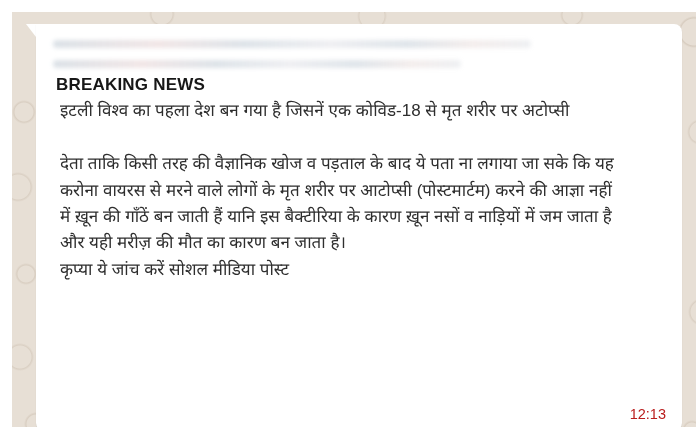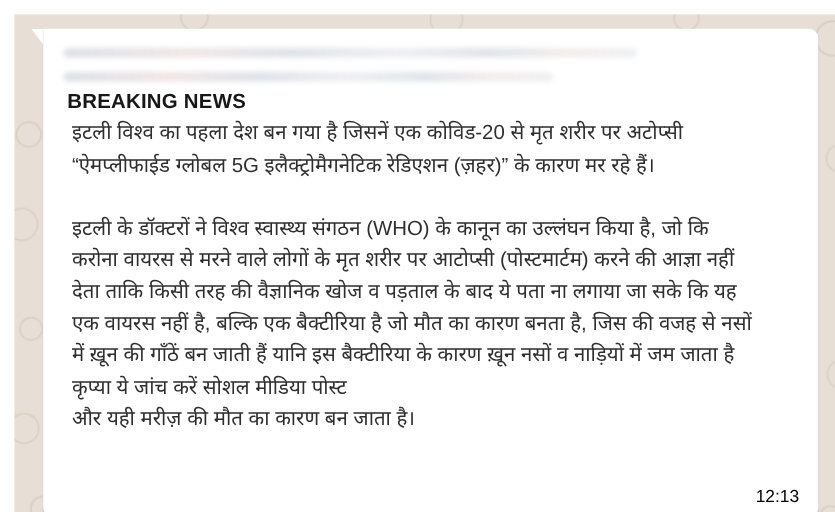--- a/index.html
+++ b/index.html
@@ -79,47 +79,44 @@
     white-space: nowrap;
   }
   .msg-line {
     min-height: 22.4px;
     white-space: nowrap;
   }
   .timestamp {
     position: absolute;
     right: 12px; bottom: 5px;
     font-size: 14.5px;
-    color: #000000;
+    color: #b91c1c;
   }
 </style>
 </head>
 <body>
 
 <div class="screen">
 
   <div class="tail"></div>
 
   <div class="bubble">
 
     <div class="redact redact-1"></div>
     <div class="redact redact-2"></div>
 
     <div class="content">
       <div class="heading">BREAKING NEWS</div>
       <div>
-          <div class="msg-line">इटली विश्व का पहला देश बन गया है जिसनें एक कोविड-20 से मृत शरीर पर अटोप्सी</div>
-          <div class="msg-line">“ऐमप्लीफाईड ग्लोबल 5G इलैक्ट्रोमैगनेटिक रेडिएशन (ज़हर)” के कारण मर रहे हैं।</div>
+          <div class="msg-line">इटली विश्व का पहला देश बन गया है जिसनें एक कोविड-18 से मृत शरीर पर अटोप्सी</div>
           <div class="msg-line"></div>
-          <div class="msg-line">इटली के डॉक्टरों ने विश्व स्वास्थ्य संगठन (WHO) के कानून का उल्लंघन किया है, जो कि</div>
+          <div class="msg-line">देता ताकि किसी तरह की वैज्ञानिक खोज व पड़ताल के बाद ये पता ना लगाया जा सके कि यह</div>
           <div class="msg-line">करोना वायरस से मरने वाले लोगों के मृत शरीर पर आटोप्सी (पोस्टमार्टम) करने की आज्ञा नहीं</div>
-          <div class="msg-line">देता ताकि किसी तरह की वैज्ञानिक खोज व पड़ताल के बाद ये पता ना लगाया जा सके कि यह</div>
-          <div class="msg-line">एक वायरस नहीं है, बल्कि एक बैक्टीरिया है जो मौत का कारण बनता है, जिस की वजह से नसों</div>
           <div class="msg-line">में ख़ून की गाँठें बन जाती हैं यानि इस बैक्टीरिया के कारण ख़ून नसों व नाड़ियों में जम जाता है</div>
+          <div class="msg-line">और यही मरीज़ की मौत का कारण बन जाता है।</div>
           <div class="msg-line">कृप्या ये जांच करें सोशल मीडिया पोस्ट</div>
-          <div class="msg-line">और यही मरीज़ की मौत का कारण बन जाता है।</div>
         </div>
     </div>
 
     <div class="timestamp">12:13</div>
   </div>
 
 </div>
 
 </body></html>

